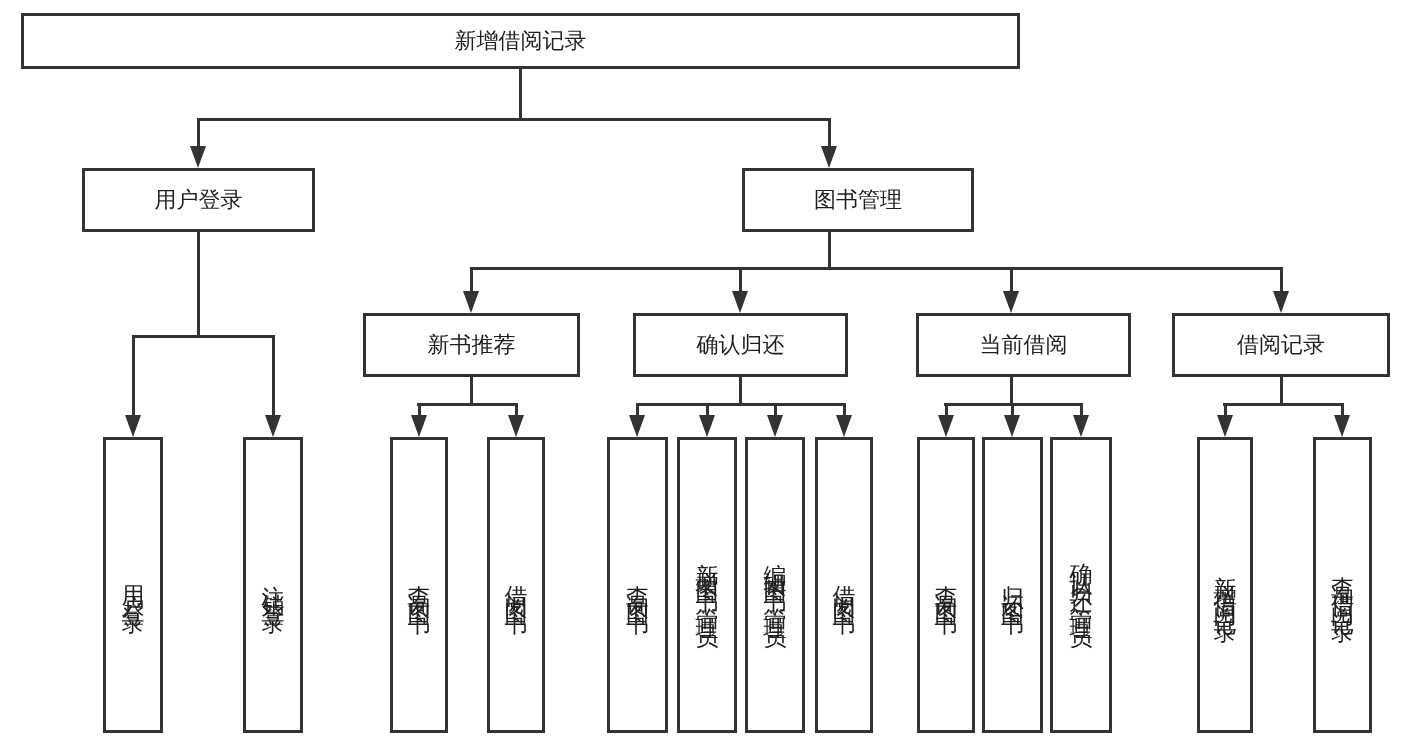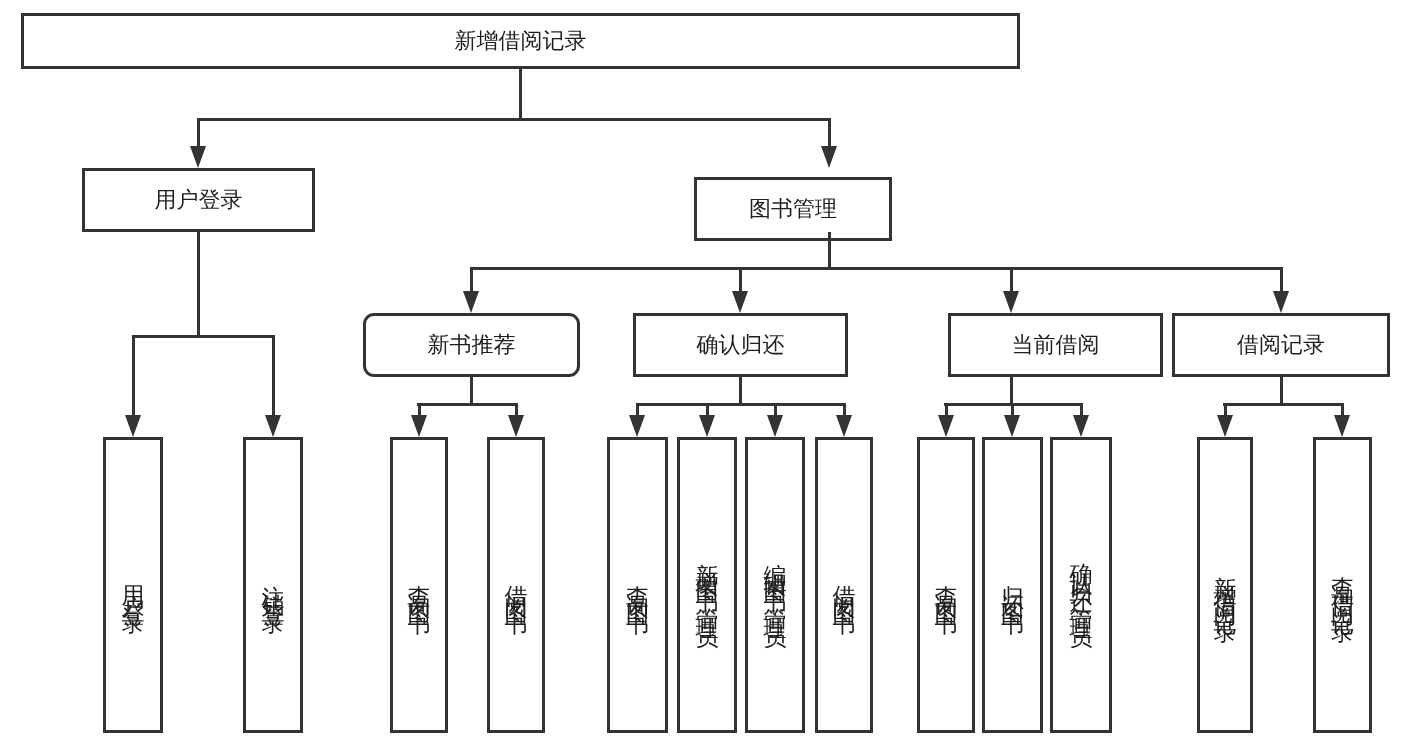--- a/index.html
+++ b/index.html
@@ -63,21 +63,21 @@
   <div class="vline" style="left:519px;top:69px;height:52px;"></div>
   <div class="hline" style="left:197px;top:118px;width:634px;"></div>
   <div class="vline" style="left:197px;top:118px;height:32px;"></div>
   <div class="arrow" style="left:190px;top:146px;"></div>
   <div class="vline" style="left:828px;top:118px;height:32px;"></div>
   <div class="arrow" style="left:821px;top:146px;"></div>
 
   <div class="box hnode lvl2" style="left:82px;width:233px;">
     <span class="htext">用户登录</span>
   </div>
-  <div class="box hnode lvl2" style="left:694px;width:198px;margin-top:9px;">
+  <div class="box hnode lvl2" style="left:742px;width:232px;">
     <span class="htext">图书管理</span>
   </div>
 
   <div class="vline" style="left:197px;top:232px;height:106px;"></div>
   <div class="hline" style="left:132px;top:335px;width:143px;"></div>
   <div class="vline" style="left:132px;top:335px;height:85px;"></div>
   <div class="arrow" style="left:125px;top:415px;"></div>
   <div class="vline" style="left:272px;top:335px;height:85px;"></div>
   <div class="arrow" style="left:265px;top:415px;"></div>
 
@@ -85,27 +85,27 @@
   <div class="hline" style="left:470px;top:267px;width:813px;"></div>
   <div class="vline" style="left:470px;top:267px;height:28px;"></div>
   <div class="arrow" style="left:463px;top:291px;"></div>
   <div class="vline" style="left:739px;top:267px;height:28px;"></div>
   <div class="arrow" style="left:732px;top:291px;"></div>
   <div class="vline" style="left:1010px;top:267px;height:28px;"></div>
   <div class="arrow" style="left:1003px;top:291px;"></div>
   <div class="vline" style="left:1280px;top:267px;height:28px;"></div>
   <div class="arrow" style="left:1273px;top:291px;"></div>
 
-  <div class="box hnode lvl3" style="left:363px;width:217px;border-radius:11px;">
+  <div class="box hnode lvl3" style="left:363px;width:217px;">
     <span class="htext">新书推荐</span>
   </div>
   <div class="box hnode lvl3" style="left:633px;width:215px;">
     <span class="htext">确认归还</span>
   </div>
-  <div class="box hnode lvl3" style="left:948px;width:215px;">
+  <div class="box hnode lvl3" style="left:916px;width:215px;">
     <span class="htext">当前借阅</span>
   </div>
   <div class="box hnode lvl3" style="left:1172px;width:218px;">
     <span class="htext">借阅记录</span>
   </div>
 
   <div class="vline" style="left:470px;top:377px;height:29px;"></div>
   <div class="hline" style="left:417px;top:403px;width:101px;"></div>
   <div class="vline" style="left:418px;top:403px;height:17px;"></div>
   <div class="arrow" style="left:411px;top:415px;"></div>

